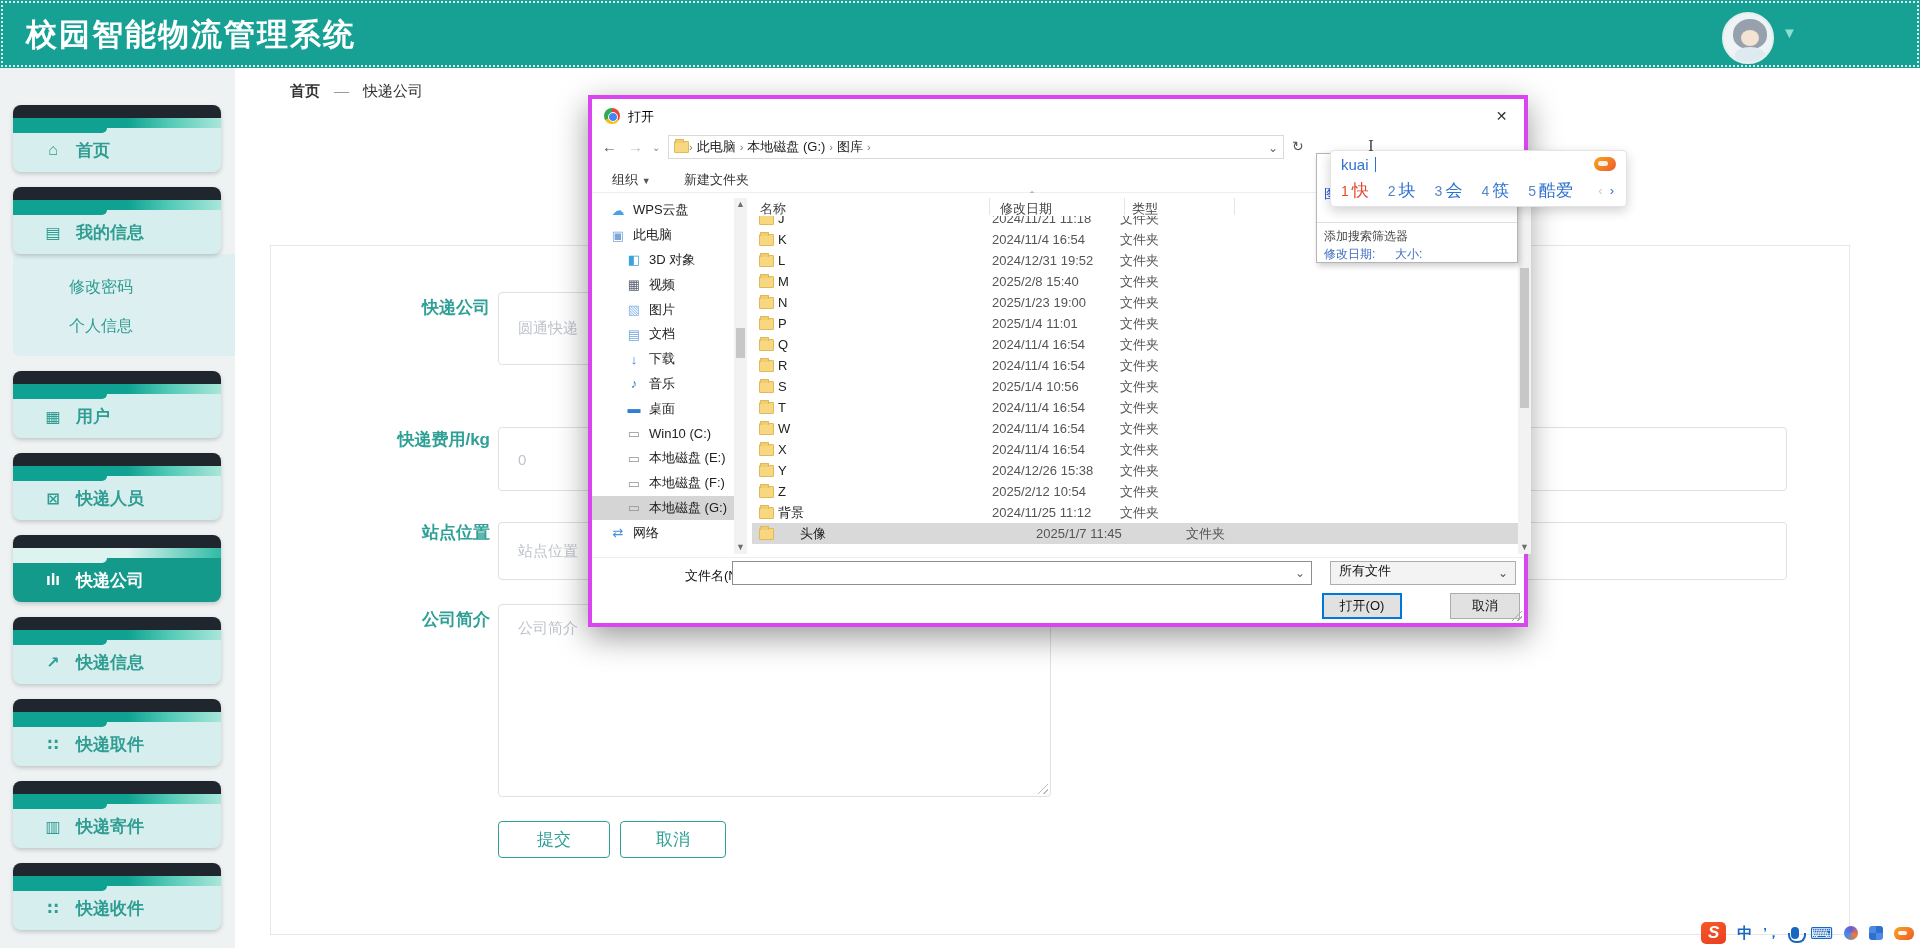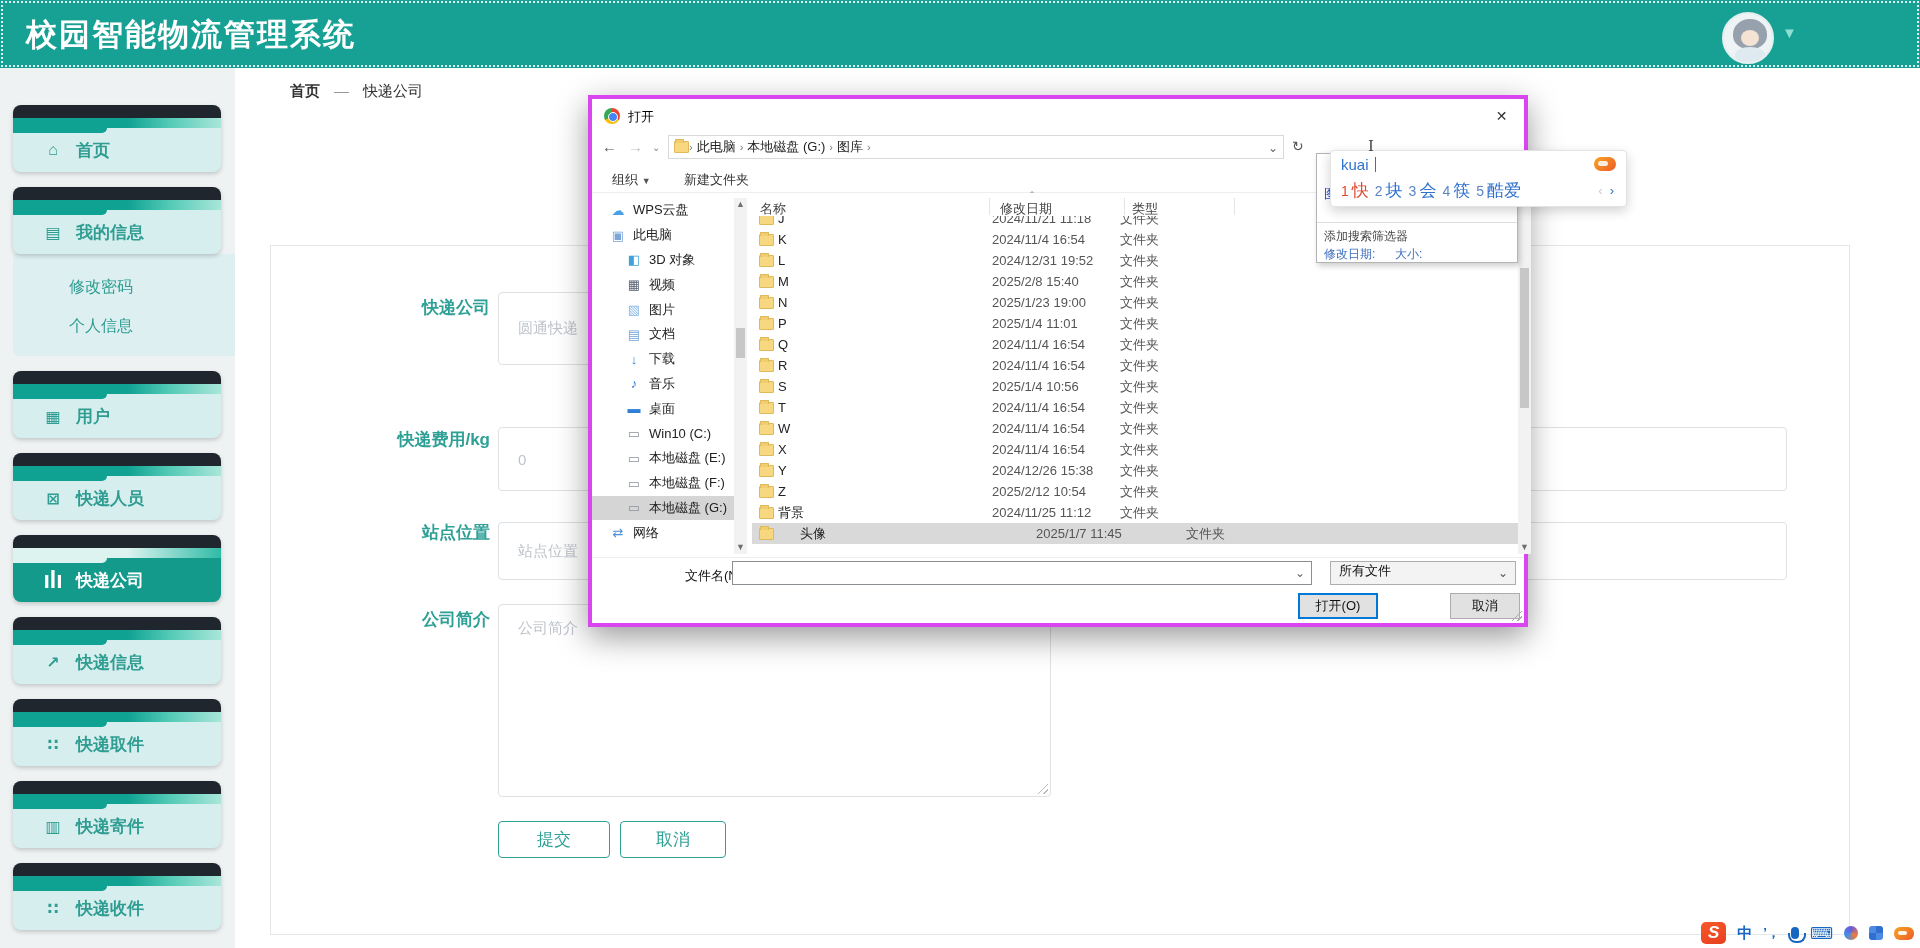--- a/index.html
+++ b/index.html
@@ -28,21 +28,21 @@
     filter:drop-shadow(0 2px 2px rgba(0,0,0,.18)); }
   .card-top { height:13px; background:#20262e; border-radius:8px 8px 0 0; }
   .card-stripe { position:relative; height:10px;
     background:linear-gradient(90deg,#0fa191 55%,#52cab6 75%,#a9e6d9 100%); }
   .card-stripe::after { content:""; position:absolute; left:0; top:10px; width:45%; height:5px;
     background:#0fa191; border-radius:0 0 8px 0; }
   .card-body { height:44px; background:#d7eeee; border-radius:0 0 8px 8px;
     display:flex; align-items:center; padding-left:30px; gap:13px;
     color:#2f9d92; font-weight:bold; font-size:17px; }
   .side-icon { font-size:16px; width:20px; text-align:center; }
-  .side-icon.bars { font-weight:bold; letter-spacing:0; font-size:23px; }
+  .side-icon.bars { font-weight:bold; letter-spacing:0; font-size:17px; }
   .side-card.active .card-body { background:#149a8b; color:#fff; }
   .side-card.active .card-stripe { background:linear-gradient(90deg,#ddf3ef 55%,#2fbba6 100%); }
   .side-card.active .card-stripe::after { background:#ddf3ef; }
   .side-sub { width:245px; background:#ddeff0; border-radius:0 0 6px 6px;
     margin:-15px 0 15px 0; padding:14px 0 10px 0; }
   .side-sub-link { color:#2f9d92; font-size:16px; padding:9px 0 9px 56px; cursor:pointer; }
 
   
   .main-bg { position:absolute; left:235px; top:68px; width:1685px; height:880px; background:#fff; }
   .breadcrumb { position:absolute; left:290px; top:82px; font-size:15px; color:#333; }
@@ -147,21 +147,21 @@
 
   
   .ime { position:absolute; left:1330px; top:150px; width:297px; height:57px; background:#fff;
     border:1px solid #e3e3e3; border-radius:4px; box-shadow:0 4px 12px rgba(0,0,0,.18); z-index:50; }
   .ime-comp { position:absolute; left:10px; top:5px; color:#2e71cf; font-size:15px; }
   .ime-caret { position:absolute; width:1px; height:15px; background:#2e71cf; left:44px; top:6px; }
   .ime-logo { position:absolute; right:10px; top:6px; width:22px; height:14px; border-radius:7px;
     background:linear-gradient(135deg,#f6a623,#ef5a28); }
   .ime-logo::after { content:""; position:absolute; left:4px; top:4px; width:10px; height:5px;
     border-radius:3px; background:#fff; opacity:.85; }
-  .ime-cands { position:absolute; left:10px; top:28px; display:flex; gap:6px; font-size:17px; }
+  .ime-cands { position:absolute; left:10px; top:28px; display:flex; gap:19px; font-size:17px; }
   .cand .n { font-size:14px; margin-right:3px; color:#5b84c4; }
   .cand .t { color:#2e71cf; }
   .cand.first .n,.cand.first .t { color:#e2492f; }
   .ime-pg { position:absolute; right:12px; top:32px; font-size:13px; }
   .ime-pg .l { color:#ccc; margin-right:7px; } .ime-pg .r { color:#2e71cf; }
 
   
   .ibeam { position:absolute; left:1368px; top:137px; color:#444; z-index:55;
     font-family:"DejaVu Serif",serif; font-size:15px; }
   .taskbar { position:absolute; right:6px; bottom:2px; height:26px; display:flex;
@@ -533,21 +533,21 @@
     <span class="fname-label">文件名(N):</span>
     <div class="fname-input">
       <span></span>
       <span class="dd">⌄</span>
     </div>
     <div class="ftype-combo">
       <span>所有文件</span>
       <span class="dd">⌄</span>
     </div>
   </div>
-  <div class="dlg-btn primary" style="left:706px;width:80px;">打开(O)</div>
+  <div class="dlg-btn primary" style="left:730px;width:80px;">打开(O)</div>
   <div class="dlg-btn" style="left:858px;width:70px;">取消</div>
   <div class="dlg-grip"></div>
 </div>
 
 <div class="search-drop">
   <div class="sd-history">图书</div>
   <div class="sd-divider"></div>
   <div class="sd-addfilter">添加搜索筛选器</div>
   <span class="sd-filter" style="left:7px;">修改日期:</span>
   <span class="sd-filter" style="left:78px;">大小:</span>

